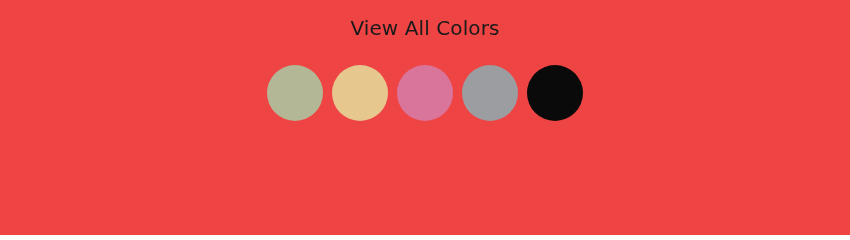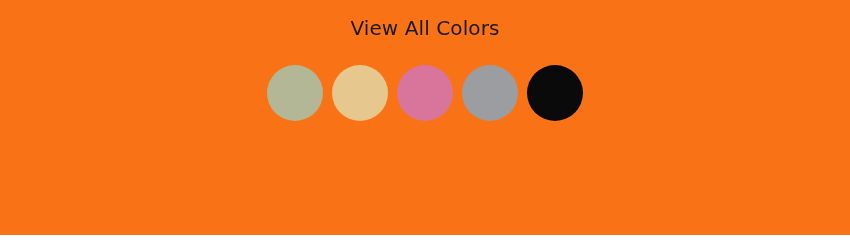--- a/index.html
+++ b/index.html
@@ -56,21 +56,21 @@
     height: 56px;
     border-radius: 50%;
     flex: 0 0 auto;
     background: #cccccc;
     display: block;
   }
 </style>
 </head>
 <body style="background: rgb(255, 255, 255);">
 
-<div class="viewport" style="background: #f97316;">
+<div class="viewport" style="background: #ef4444;">
 
   <div class="color-panel">
 
     <h1 class="panel-title" style="color: rgb(26, 26, 26);">View All Colors</h1>
 
     <div class="swatch-row">
       <span class="swatch" style="background: rgb(179, 183, 149);"></span>
       <span class="swatch" style="background: rgb(230, 199, 141);"></span>
       <span class="swatch" style="background: rgb(217, 117, 155);"></span>
       <span class="swatch" style="background: rgb(156, 157, 160);"></span>

